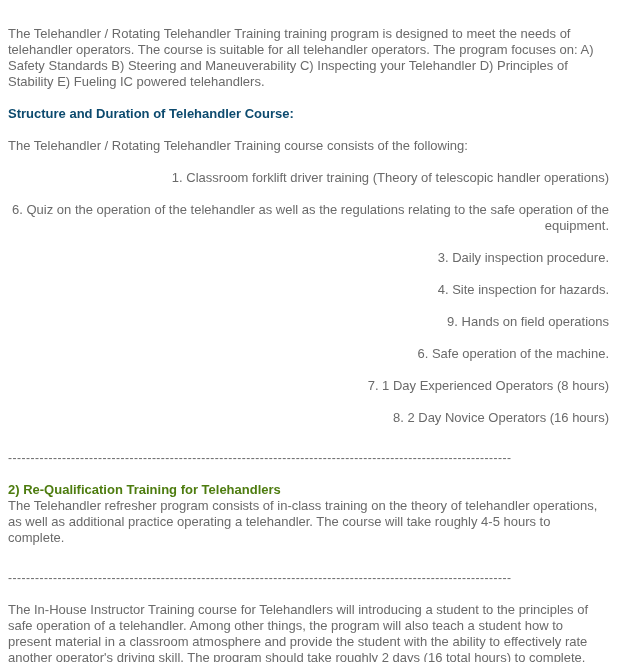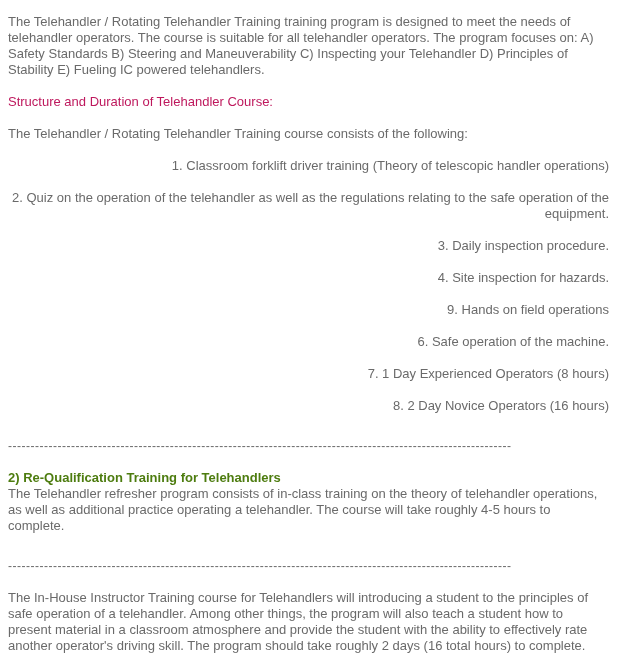--- a/index.html
+++ b/index.html
@@ -11,25 +11,25 @@
     width: 619px;
     font-family: "Liberation Sans", "DejaVu Sans", sans-serif;
   }
   .doc {
     padding: 10px 10px 14px 8px;
     font-size: 13px;
     line-height: 16px;
     color: #6a6a6a;
   }
   .para {
-    margin: 4px 0 16px 0;
+    margin: 16px 0 16px 0;
   }
   .heading {
-    font-weight: normal;
-    color: #be185d;
+    font-weight: bold;
+    color: #0c4a6e;
     margin: 0 0 16px 0;
   }
   .list-item {
     margin: 0 0 16px 0;
     text-align: right;
   }
   .separator {
     margin: 24px 0 16px 0;
     color: #6a6a6a;
     white-space: nowrap;
@@ -53,21 +53,21 @@
 
 <div class="doc">
 
   <p class="para">The Telehandler / Rotating Telehandler Training training program is designed to meet the needs of telehandler operators. The course is suitable for all telehandler operators. The program focuses on: A) Safety Standards B) Steering and Maneuverability C) Inspecting your Telehandler D) Principles of Stability E) Fueling IC powered telehandlers.</p>
 
   <p class="heading">Structure and Duration of Telehandler Course:</p>
 
   <p class="para">The Telehandler / Rotating Telehandler Training course consists of the following:</p>
 
   <p class="list-item">1. Classroom forklift driver training (Theory of telescopic handler operations)</p>
-  <p class="list-item">2. Quiz on the operation of the telehandler as well as the regulations relating to the safe operation of the equipment.</p>
+  <p class="list-item">6. Quiz on the operation of the telehandler as well as the regulations relating to the safe operation of the equipment.</p>
   <p class="list-item">3. Daily inspection procedure.</p>
   <p class="list-item">4. Site inspection for hazards.</p>
   <p class="list-item">9. Hands on field operations</p>
   <p class="list-item">6. Safe operation of the machine.</p>
   <p class="list-item">7. 1 Day Experienced Operators (8 hours)</p>
   <p class="list-item">8. 2 Day Novice Operators (16 hours)</p>
 
   <p class="separator">----------------------------------------------------------------------------------------------------------------</p>
 
   <div class="section">

